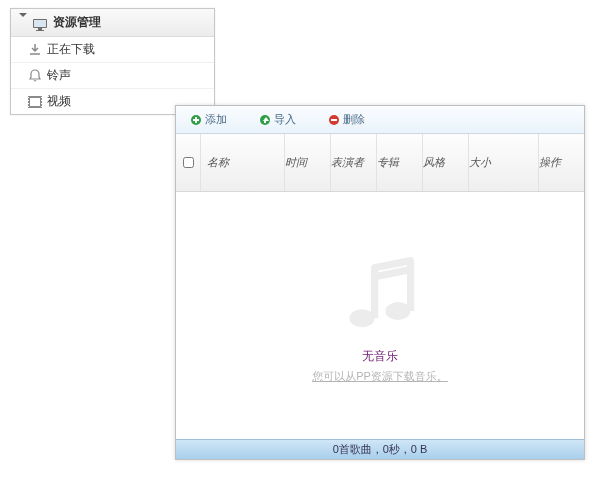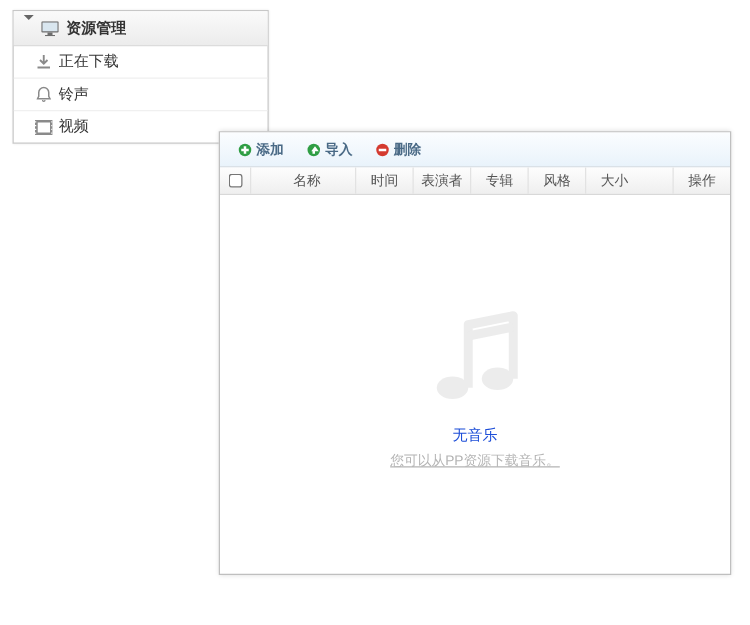--- a/index.html
+++ b/index.html
@@ -6,21 +6,21 @@
   body { font-family: "Microsoft YaHei", Arial, sans-serif; background: #fff; width: 600px; height: 500px; position: relative; overflow: hidden; }
 
   
   .sidebar {
     position: absolute; left: 10px; top: 8px;
     width: 205px; border: 1px solid #c7c7c7;
     background: #fff; font-size: 12px; color: #333;
     box-shadow: 0 0 2px rgba(0,0,0,.08);
   }
   .sidebar-header {
-    display: flex; align-items: center; gap: 6px;
+    display: flex; align-items: flex-end; gap: 6px;
     padding: 5px 8px 5px 8px;
     background: linear-gradient(#fafafa,#ececec);
     border-bottom: 1px solid #dcdcdc;
     font-weight: bold;
   }
   .sidebar-item {
     display: flex; align-items: flex-start; gap: 8px;
     padding: 4px 8px 4px 36px;
     border-bottom: 1px solid #f0f0f0;
     position: relative; min-height: 24px;
@@ -51,24 +51,24 @@
   
   .main {
     position: absolute; left: 175px; top: 105px;
     width: 410px; height: 355px;
     border: 1px solid #bfbfbf; background: #fff;
     box-shadow: 0 0 4px rgba(0,0,0,.15);
     display: flex; flex-direction: column;
     font-size: 11px; color: #555;
   }
   .toolbar {
-    display: flex; align-items: center; gap: 2px;
+    display: flex; align-items: center; gap: 16px;
     background: linear-gradient(#fbfdff,#e9f3fb);
     border-bottom: 1px solid #cfd8df;
-    padding: 4px 6px; min-height: 24px; font-weight: bold;
+    padding: 4px 6px; min-height: 24px;
   }
   .toolbar-btn {
     display: flex; align-items: center; gap: 3px;
     padding: 2px 8px; color: #4a6a86; cursor: pointer;
     font-size: 11px;
   }
   .toolbar-btn .tb-icon { width: 12px; height: 12px; display:flex; align-items:center; justify-content:center; }
   .plus-circ { width:10px;height:10px;border-radius:50%;background:#2f9e44;position:relative;}
   .plus-circ::before,.plus-circ::after{content:"";position:absolute;background:#fff;}
   .plus-circ::before{left:2px;top:4px;width:6px;height:2px;}
@@ -80,31 +80,31 @@
   .minus-circ::before{content:"";position:absolute;left:2px;top:4px;width:6px;height:2px;background:#fff;}
 
   .cols {
     display: flex; align-items: center;
     background: linear-gradient(#fdfdfd,#efefef);
     border-bottom: 1px solid #d8d8d8;
     min-height: 22px; font-size: 11px; color: #555;
   }
   .cols .chk { width: 24px; display:flex; justify-content:center; }
   .cols .chk input { width:11px;height:11px; }
-  .cols .col { border-left: 1px solid #e2e2e2; padding: 3px 0; text-align: center; }
+  .cols .col { border-left: 1px solid #e2e2e2; padding: 21px 0; text-align: left; font-style: italic; }
   .col-name{flex:1.4;text-align:left;padding-left:6px !important;}
   .col-time{width:46px;} .col-artist{width:46px;} .col-album{width:46px;}
   .col-genre{width:46px;} .col-size{width:46px;} .col-action{width:46px;margin-left:24px;}
 
   .body-area {
     flex:1; display:flex; flex-direction:column; align-items:center; justify-content:center;
     color:#9a9a9a;
   }
   .music-glyph { width:90px;height:90px; opacity:.35; }
-  .empty-title { margin-top:10px; font-size:12px; color:#1d4ed8; }
+  .empty-title { margin-top:10px; font-size:12px; color:#701a75; }
   .empty-sub { margin-top:4px; font-size:11px; color:#b4b4b4;text-decoration:underline; }
 
   .status {
     background: linear-gradient(#cfe6f6,#a9cfeb);
     border-top: 1px solid #9dbfd8;
     text-align: center; color: #335; font-size: 11px;
     padding: 2px 0;
   }
 
   
@@ -213,13 +213,14 @@
         <ellipse cx="30" cy="78" rx="14" ry="10" fill="#c9c9c9"></ellipse>
         <ellipse cx="70" cy="70" rx="14" ry="10" fill="#c9c9c9"></ellipse>
         <path d="M44 78 V22 L84 14 V70" stroke="#c9c9c9" stroke-width="8" fill="none" stroke-linejoin="round"></path>
         <path d="M44 32 L84 24" stroke="#c9c9c9" stroke-width="8"></path>
       </svg>
     </span>
     <div class="empty-title">无音乐</div>
     <div class="empty-sub">您可以从PP资源下载音乐。</div>
   </div>
 
+  <div class="status">0首歌曲，0秒，0 B</div>
 </div>
 
 </body></html>

